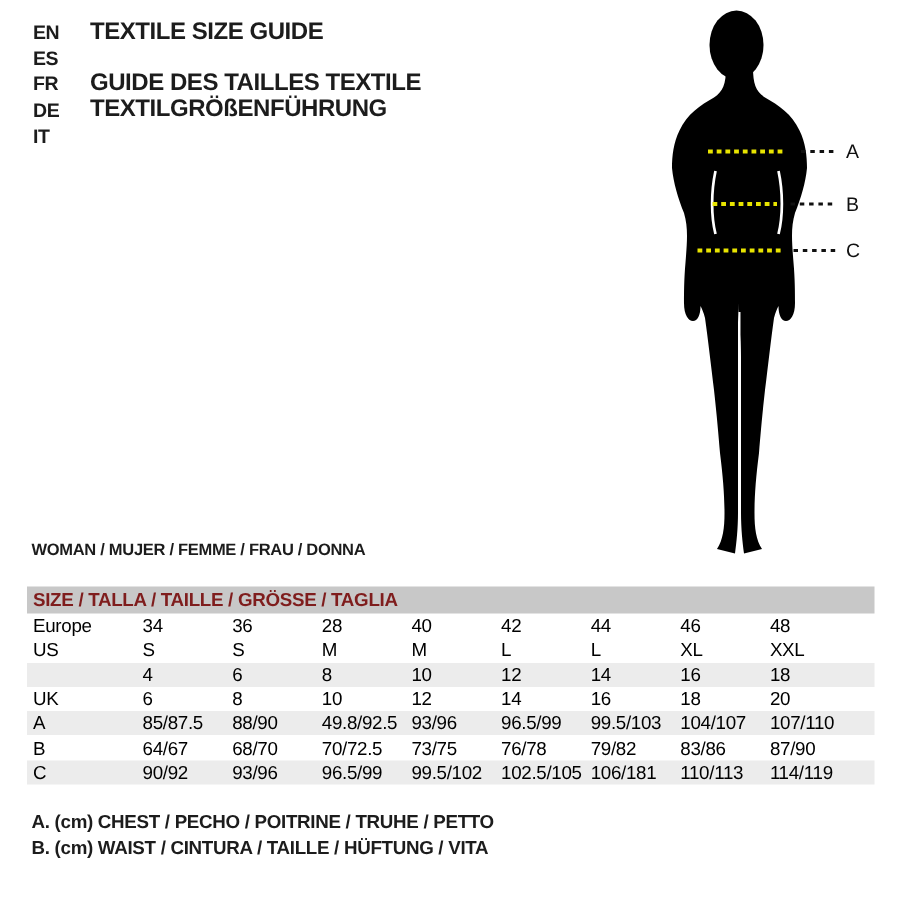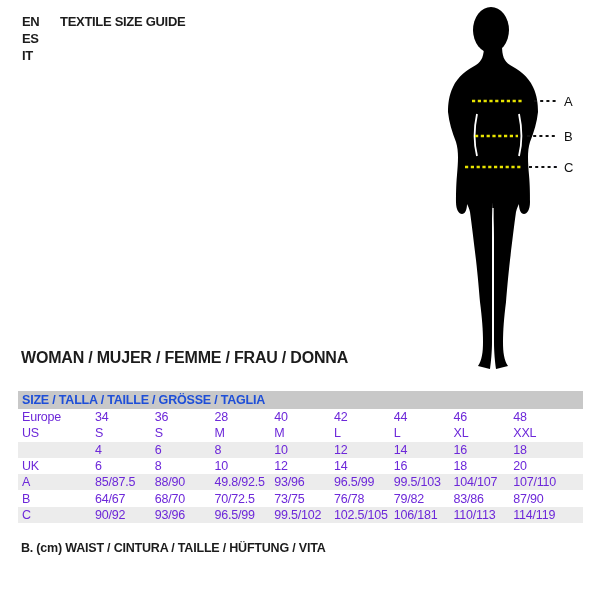--- a/index.html
+++ b/index.html
@@ -4,52 +4,60 @@
 <style>
   html,body{margin:0;padding:0;background:#fff;}
   .canvas{
     position:relative;width:600px;height:600px;background:#ffffff;
     font-family:"Liberation Sans",sans-serif;color:#1c1c1c;overflow:hidden;text-decoration:underline;
   }
   
   .lang-list{position:absolute;left:22px;top:13px;}
   .lang-row{display:flex;height:17.2px;align-items:center;}
   .lang-code{width:38px;font-size:13px;font-weight:700;letter-spacing:-0.3px;}
-  .lang-label{font-size:13px;font-weight:700;letter-spacing:-0.3px;white-space:nowrap;}
+  .lang-label{font-size:16px;font-weight:700;letter-spacing:-0.3px;white-space:nowrap;}
   
   .figure{position:absolute;left:430px;top:0;width:170px;height:380px;}
   .figure text{font-family:"Liberation Sans",sans-serif;font-size:13px;fill:#111;}
   
-  .gender-line{position:absolute;left:21px;top:349px;font-size:16px;font-weight:700;letter-spacing:-0.2px;}
+  .gender-line{position:absolute;left:21px;top:361px;font-size:11px;font-weight:700;letter-spacing:-0.2px;}
   
   .size-table{position:absolute;left:18px;top:391px;width:565px;}
   .t-header{height:18px;line-height:18px;background:#c8c8c8;font-size:12.5px;
-    font-weight:700;letter-spacing:-0.2px;padding-left:4px;color:#1d4ed8;}
+    font-weight:700;letter-spacing:-0.2px;padding-left:4px;color:#7f1d1d;}
   .t-row{display:grid;grid-template-columns:77px repeat(8,1fr);height:16.3px;
-    align-items:center;padding-right:10px;font-size:12.5px;color:#6d28d9;letter-spacing:-0.2px;}
+    align-items:center;padding-right:10px;font-size:12.5px;color:#000000;letter-spacing:-0.2px;}
   .t-row.alt{background:#ececec;}
   .t-row .lbl{padding-left:4px;text-align:left;}
   .t-row .cell{text-align:left;white-space:nowrap;}
   
   .legend{position:absolute;left:21px;top:540px;}
   .legend-line{height:17.3px;line-height:17.3px;font-size:12.5px;font-weight:700;
     letter-spacing:-0.2px;white-space:nowrap;}
 </style>
 </head>
 <body>
 
 <div class="canvas">
 
   <div class="lang-list">
     <div class="lang-row">
       <span class="lang-code">EN</span>
       <span class="lang-label">TEXTILE SIZE GUIDE</span>
     </div>
     <div class="lang-row">
       <span class="lang-code">ES</span>
+    </div>
+    <div class="lang-row">
+      <span class="lang-code">FR</span>
+      <span class="lang-label">GUIDE DES TAILLES TEXTILE</span>
+    </div>
+    <div class="lang-row">
+      <span class="lang-code">DE</span>
+      <span class="lang-label">TEXTILGRÖßENFÜHRUNG</span>
     </div>
     <div class="lang-row">
       <span class="lang-code">IT</span>
     </div>
   </div>
 
   <svg class="figure" viewBox="0 0 170 380">
     <ellipse cx="61" cy="30" rx="18" ry="23" fill="#000"></ellipse>
     <path fill="#000" d="
       M 54,45
@@ -191,16 +199,17 @@
       <span class="cell">96.5/99</span>
       <span class="cell">99.5/102</span>
       <span class="cell">102.5/105</span>
       <span class="cell">106/181</span>
       <span class="cell">110/113</span>
       <span class="cell">114/119</span>
     </div>
   </div>
 
   <div class="legend">
+    <div class="legend-line">A. (cm) CHEST / PECHO / POITRINE / TRUHE / PETTO</div>
     <div class="legend-line">B. (cm) WAIST / CINTURA / TAILLE / HÜFTUNG / VITA</div>
   </div>
 
 </div>
 
 </body></html>

